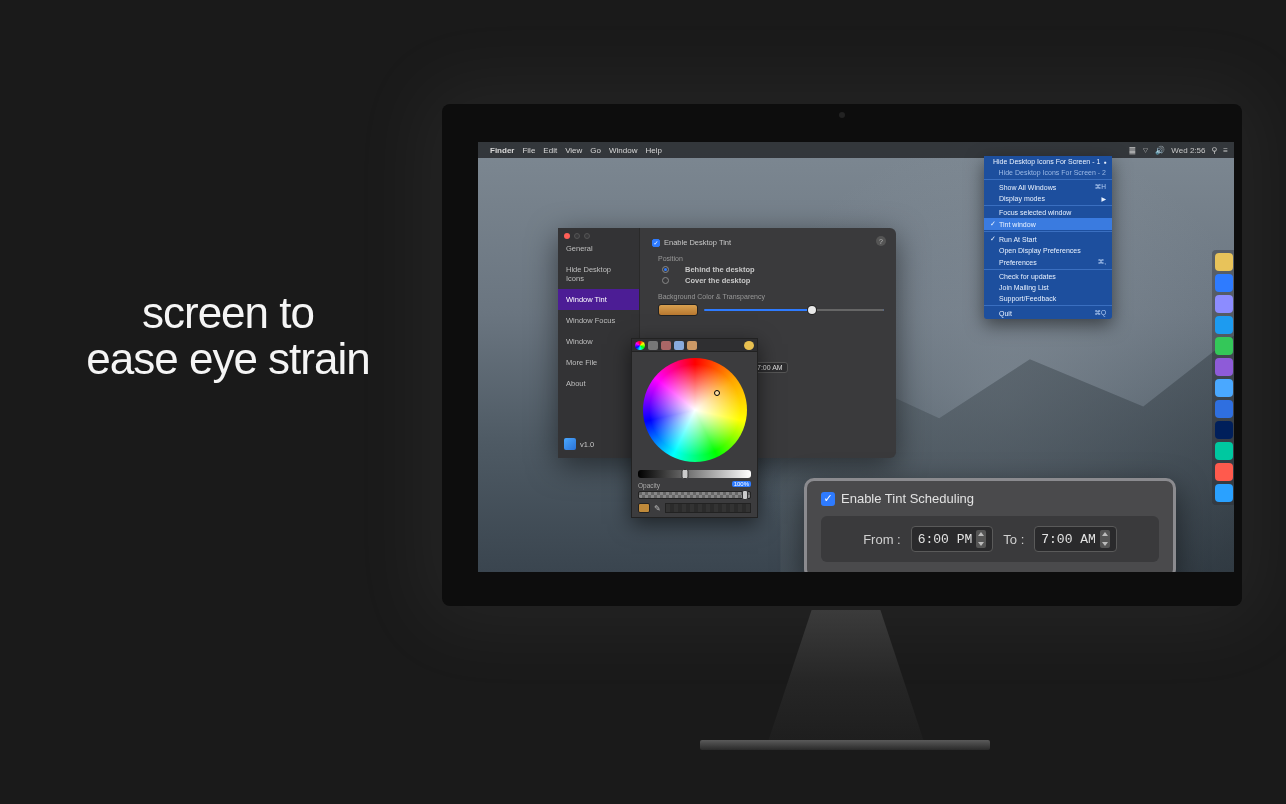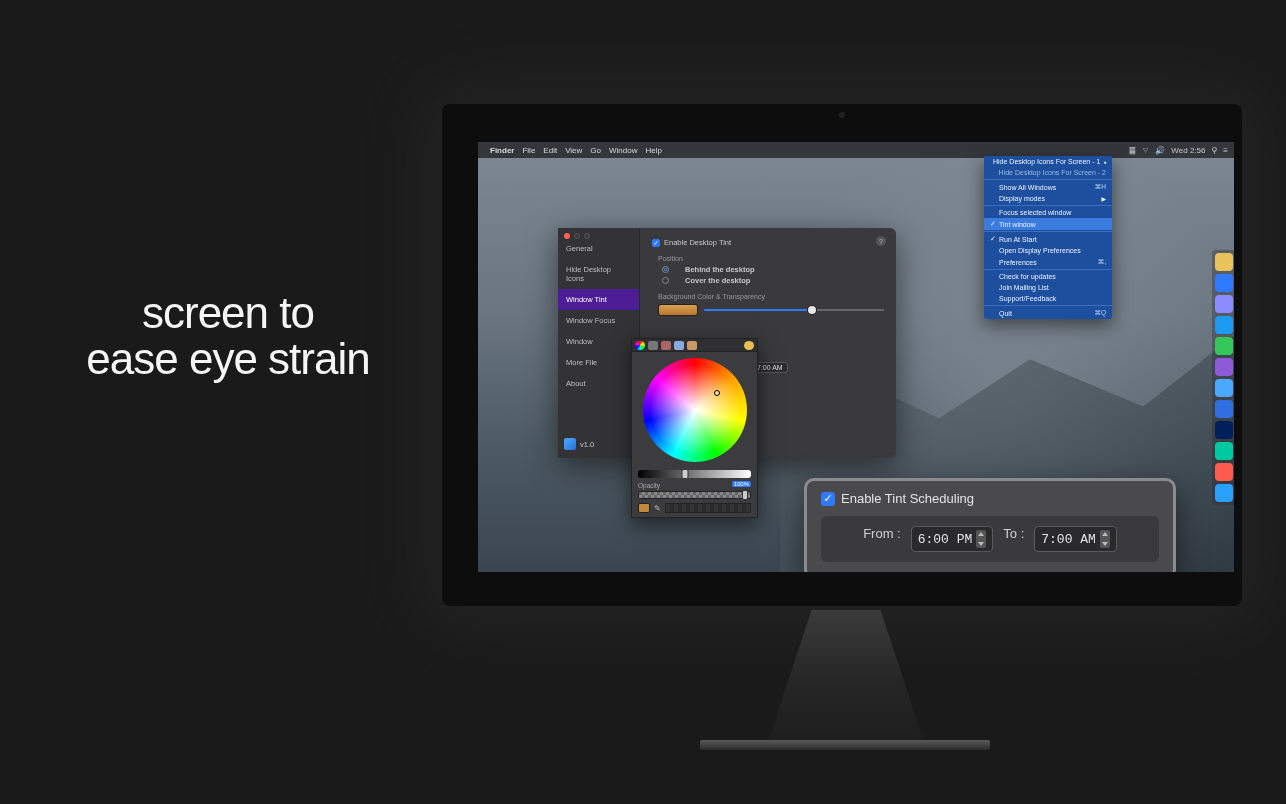--- a/index.html
+++ b/index.html
@@ -232,21 +232,21 @@
     background:#4a4a4c;
     border:3px solid #8b8b8f;
     border-radius:10px;
     padding:10px 14px 14px;
     box-shadow:0 10px 30px rgba(0,0,0,0.5);
     color:#e2e2e2;
     font-size:13px;
   }
   .sched-callout .row1{display:flex;align-items:center;gap:6px;margin-bottom:10px;}
   .sched-callout .chk2{width:14px;height:14px;border-radius:3px;background:#2e7bff;display:flex;align-items:center;justify-content:center;font-size:11px;color:#fff;}
-  .sched-callout .row2{display:flex;align-items:flex-start;gap:10px;background:#3a3a3c;border-radius:6px;padding:10px 10px;justify-content:center;}
+  .sched-callout .row2{display:flex;align-items:center;gap:10px;background:#3a3a3c;border-radius:6px;padding:10px 10px;justify-content:center;}
   .sched-callout .lbl{color:#d0d0d0;font-size:13px;}
   .sched-callout .timebox{background:#2a2a2c;border:1px solid #5a5a5a;border-radius:4px;padding:3px 6px;display:flex;align-items:center;gap:4px;font-family:Liberation Mono, monospace;}
   .sched-callout .stepper{width:10px;height:18px;background:#555;border-radius:2px;position:relative;}
   .sched-callout .stepper::before,.sched-callout .stepper::after{content:"";position:absolute;left:2px;width:0;height:0;border-left:3px solid transparent;border-right:3px solid transparent;}
   .sched-callout .stepper::before{top:2px;border-bottom:4px solid #bbb;}
   .sched-callout .stepper::after{bottom:2px;border-top:4px solid #bbb;}
 </style>
 </head>
 <body>
 

